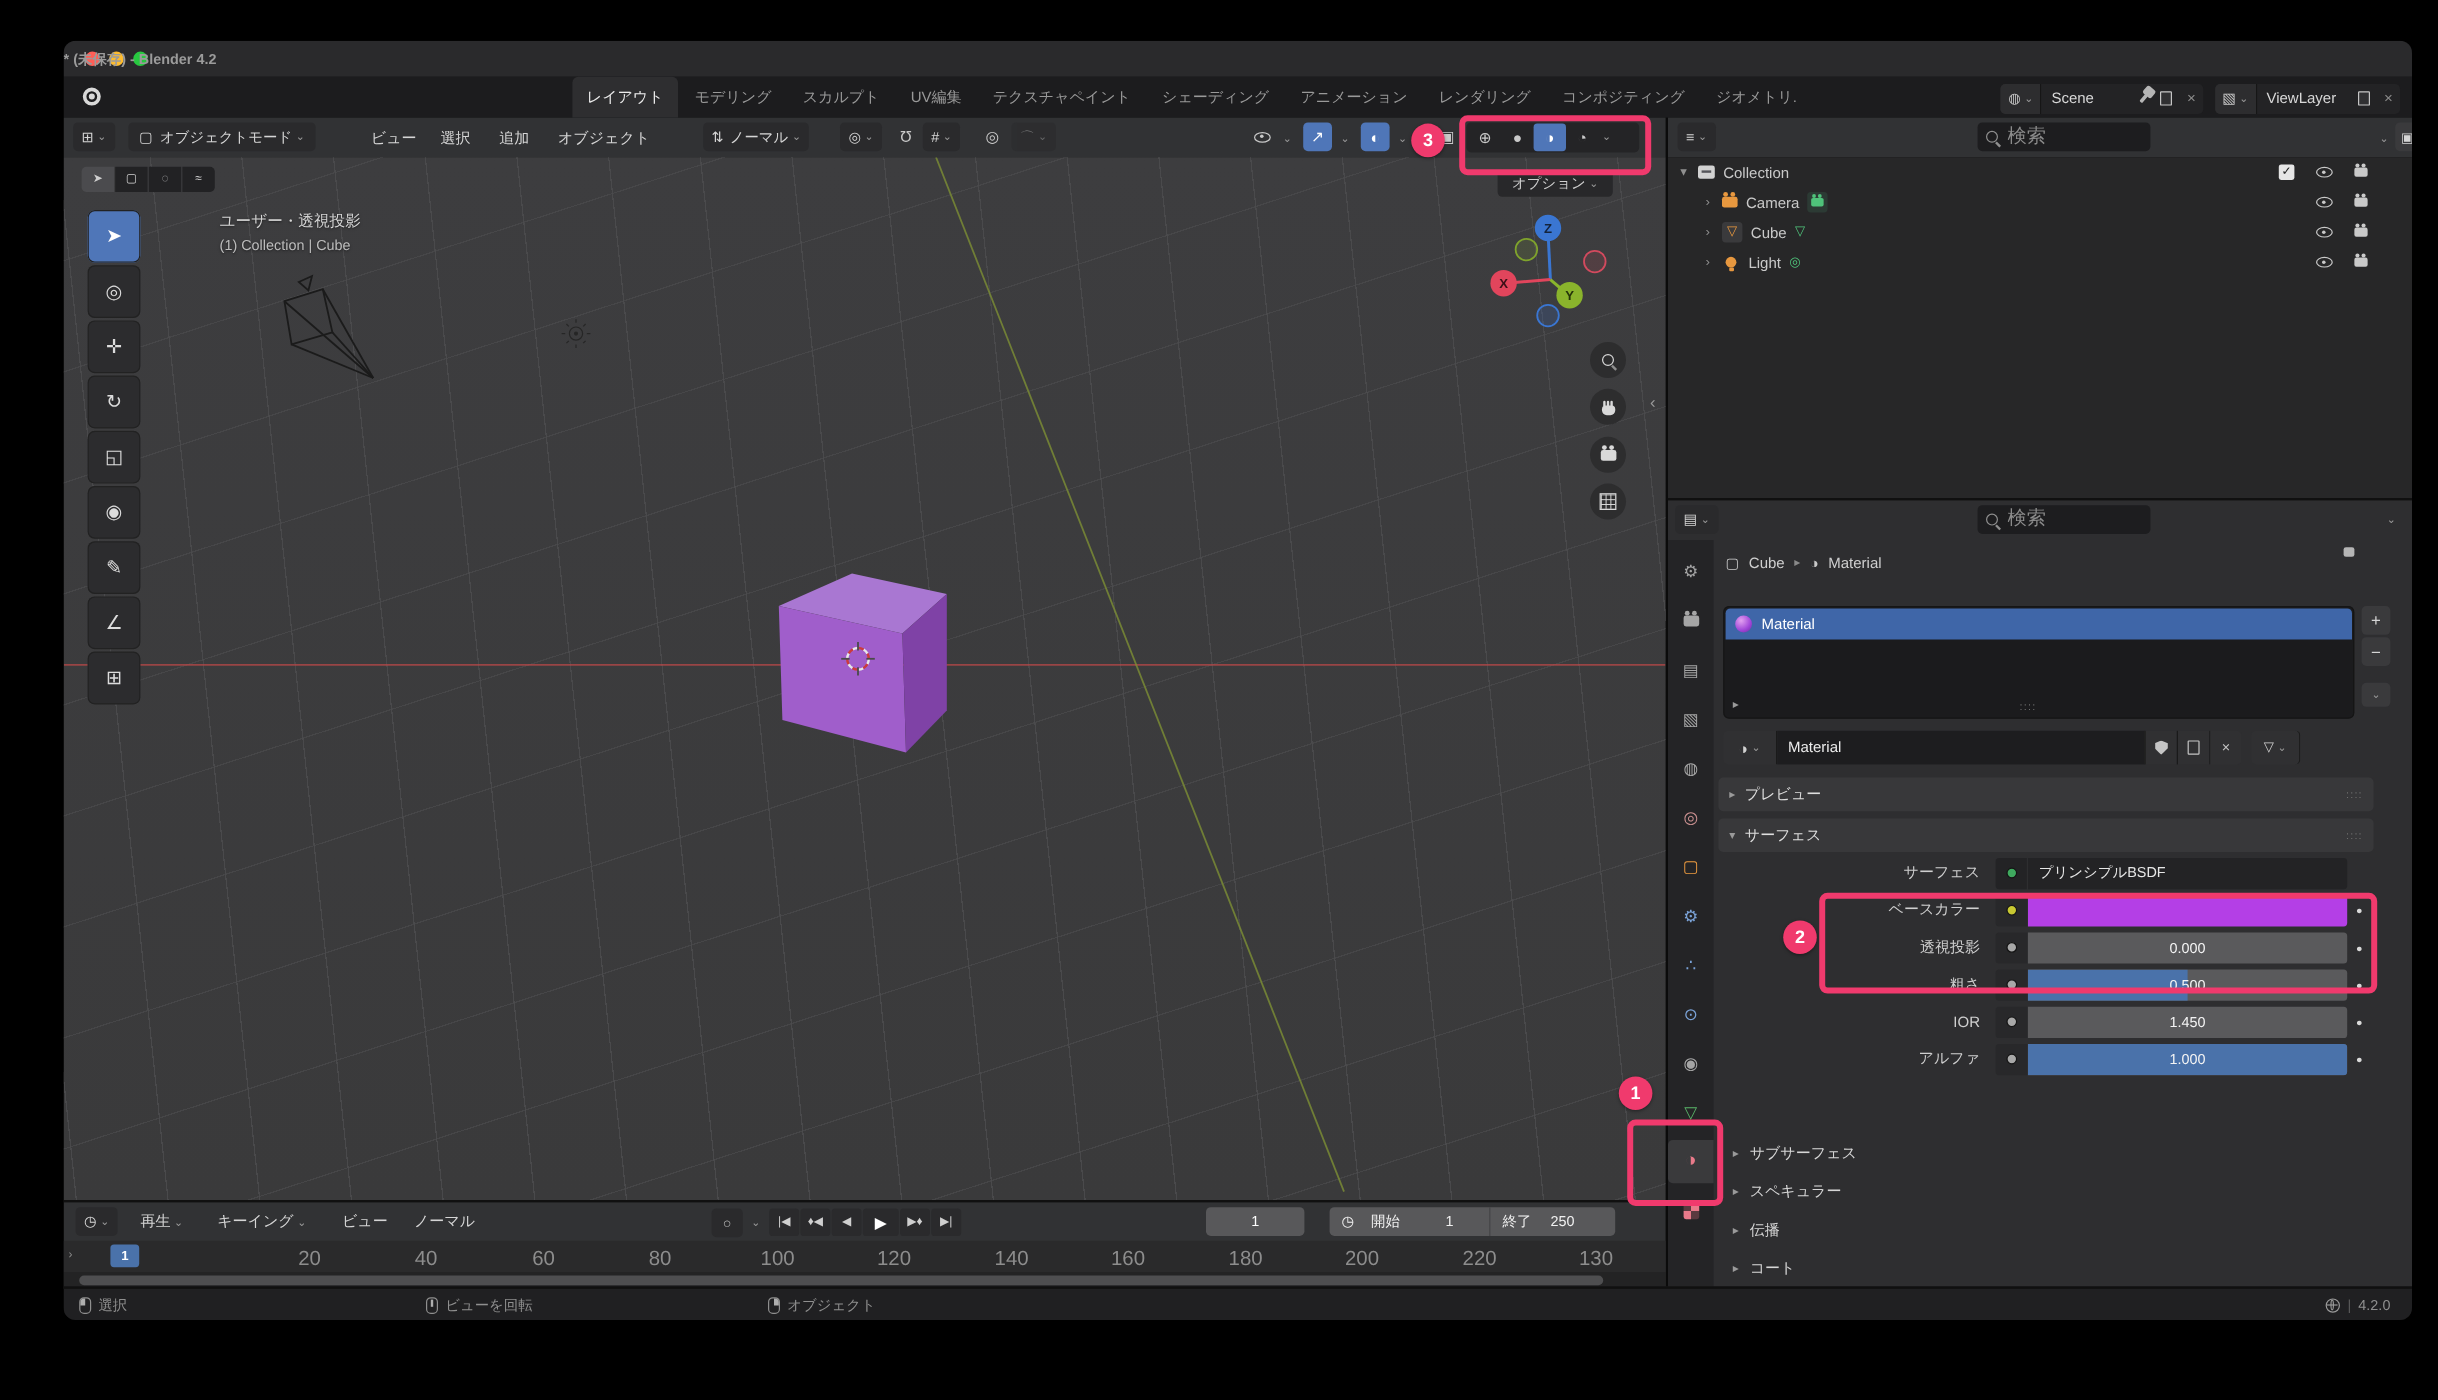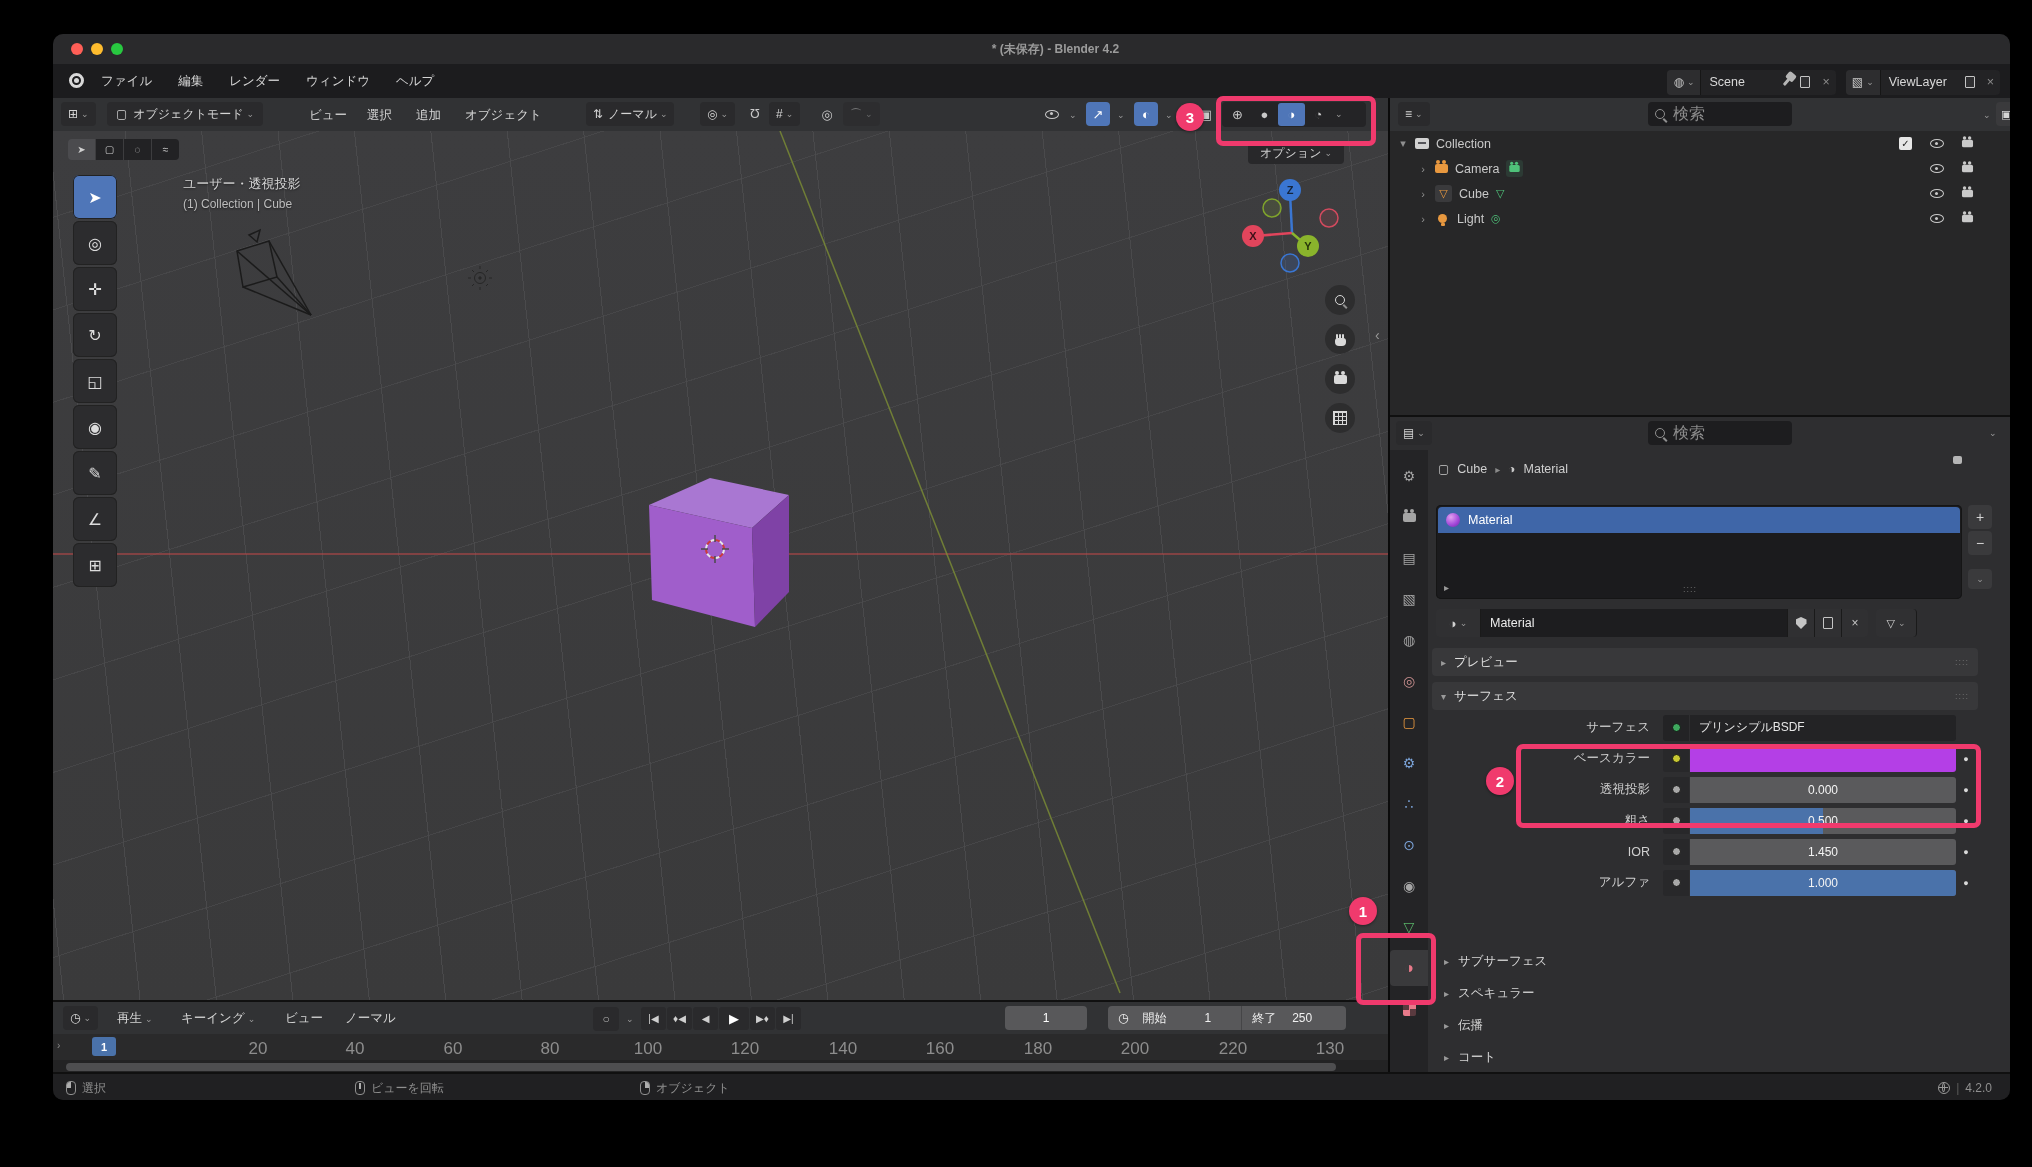--- a/index.html
+++ b/index.html
@@ -2,21 +2,21 @@
 <html><head>
 <meta charset="utf-8">
 <style>
   html,body{margin:0;padding:0;background:#000;width:2032px;height:1167px;font-family:"Liberation Sans","DejaVu Sans",sans-serif;-webkit-font-smoothing:antialiased;}
   .abs{position:absolute;}
   .win{position:absolute;left:53px;top:34px;width:1957px;height:1066px;background:#0b0b0b;border-radius:10px;overflow:hidden;}
   
   .titlebar{position:absolute;left:0;top:0;width:100%;height:30px;background:#2a2a2c;display:flex;align-items:center;}
   .tl{width:12px;height:12px;border-radius:50%;margin-left:8px;}
   .tl.r{background:#ff5f57;margin-left:18px}.tl.y{background:#febc2e}.tl.g{background:#28c840}
-  .wtitle{position:absolute;left:0;right:0;text-align:center;color:#9b9b9b;font-size:12px;font-weight:bold;margin-left:48px;}
+  .wtitle{position:absolute;left:0;right:0;color:#9b9b9b;font-size:12px;font-weight:bold;}
   
   .topbar{position:absolute;left:0;top:30px;width:100%;height:34px;background:#1c1c1e;}
   .logo{position:absolute;left:16px;top:9px;width:15px;height:15px;border-radius:50%;border:3px solid #d8d8d8;box-sizing:border-box;}
   .logo::after{content:"";position:absolute;left:2px;top:2px;width:5px;height:5px;border-radius:50%;background:#d8d8d8;}
   .menus{position:absolute;left:48px;top:0;height:34px;display:flex;align-items:center;gap:26px;}
   .menu{color:#d4d4d4;font-size:12.5px;cursor:default;}
   .wtabs{position:absolute;left:424px;top:0;height:34px;display:flex;align-items:stretch;gap:2px;}
   .wtab{padding:0 12px;display:flex;align-items:center;color:#999;font-size:12.5px;border-radius:5px 5px 0 0;}
   .wtab.on{background:#2e2e30;color:#ececec;}
   .tb-right{position:absolute;right:10px;top:5px;height:26px;display:flex;align-items:center;gap:10px;}
@@ -150,26 +150,31 @@
 
   <div class="titlebar">
     <span class="tl r"></span>
     <span class="tl y"></span>
     <span class="tl g"></span>
     <div class="wtitle">* (未保存) - Blender 4.2</div>
   </div>
 
   <div class="topbar">
     <span class="logo"></span>
-    <div class="menus">
-      <span class="menu">ファイル</span>
-      <span class="menu">編集</span>
-      <span class="menu">レンダー</span>
-      <span class="menu">ウィンドウ</span>
-      <span class="menu">ヘルプ</span>
+    <div class="wtabs">
+      <span class="wtab on">レイアウト</span>
+      <span class="wtab">モデリング</span>
+      <span class="wtab">スカルプト</span>
+      <span class="wtab">UV編集</span>
+      <span class="wtab">テクスチャペイント</span>
+      <span class="wtab">シェーディング</span>
+      <span class="wtab">アニメーション</span>
+      <span class="wtab">レンダリング</span>
+      <span class="wtab">コンポジティング</span>
+      <span class="wtab">ジオメトリ.</span>
     </div>
     <div class="tb-right">
       <div class="dwidget">
         <span class="seg dark">
             <span class="icon-g">◍</span>
             <span class="chev">⌄</span>
           </span>
         <span class="name">Scene</span>
         <span class="seg">
             <span class="pin"></span>

